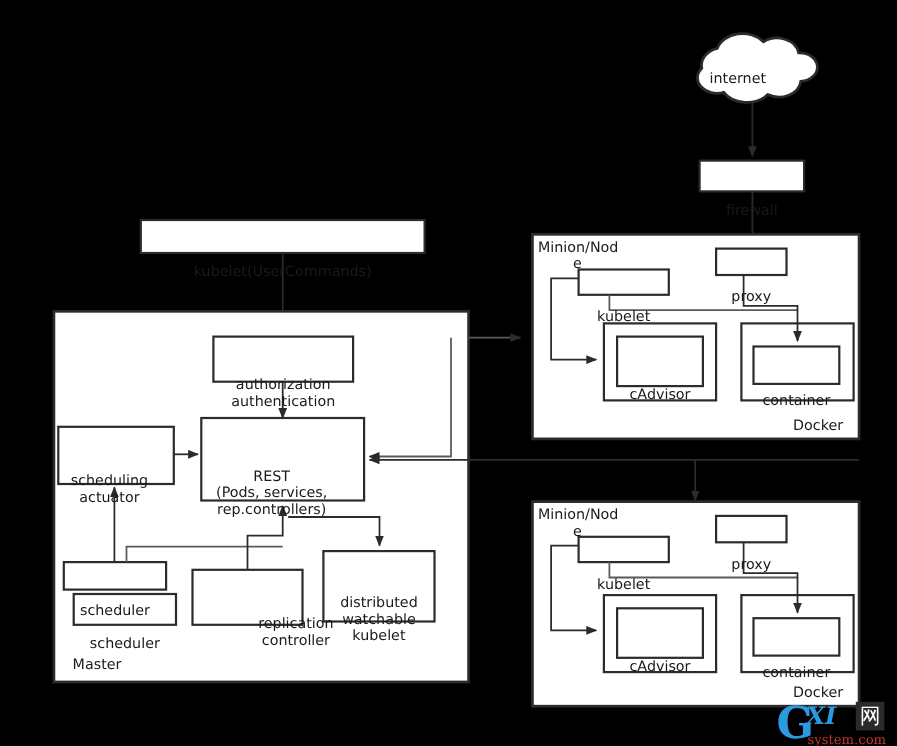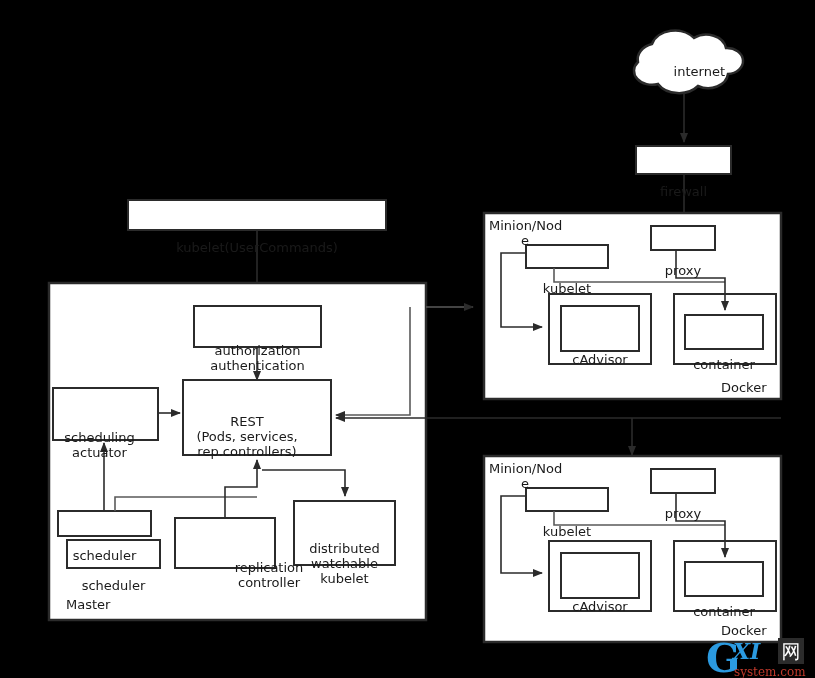--- a/index.html
+++ b/index.html
@@ -105,30 +105,30 @@
     <rect x="561" y="553" width="78" height="45" fill="#fff" stroke="#2b2b2b" stroke-width="2"></rect>
     <rect x="674" y="541" width="102" height="70" fill="#fff" stroke="#2b2b2b" stroke-width="2"></rect>
     <rect x="685" y="562" width="78" height="34" fill="#fff" stroke="#2b2b2b" stroke-width="2"></rect>
     <rect x="526" y="488" width="82" height="23" fill="#fff" stroke="#2b2b2b" stroke-width="2"></rect>
     <rect x="651" y="469" width="64" height="24" fill="#fff" stroke="#2b2b2b" stroke-width="2"></rect>
     <polyline points="526,496 501,496 501,573 542,573" fill="none" stroke="#2b2b2b" stroke-width="1.6" marker-end="url(#ah)"></polyline>
     <polyline points="554,511 554,525 725,525" fill="none" stroke="#5a5a5a" stroke-width="1.6"></polyline>
     <polyline points="676,493 676,521 725,521 725,557" fill="none" stroke="#2b2b2b" stroke-width="1.6" marker-end="url(#ah)"></polyline>
   </svg>
 
-  <div class="cloudtxt" style="left:645px;top:64px;width:80px;text-align:right;">internet</div>
+  <div class="cloudtxt" style="left:645px;top:64px;width:80px;text-align:left;">internet</div>
 
   <div class="lbl" style="left:636px;top:152px;width:95px;">firewall</div>
 
   <div class="lbl" style="left:128px;top:208px;width:258px;">kubelet(UserCommands)</div>
 
   <div class="lbl" style="left:194px;top:311px;width:127px;">authorization
 authentication</div>
 
-  <div class="lbl" style="left:183px;top:382px;width:128px;text-align:center;">REST
+  <div class="lbl" style="left:183px;top:394px;width:128px;text-align:center;">REST
 (Pods, services,
 rep.controllers)</div>
 
   <div class="lbl" style="left:53px;top:398px;width:93px;">scheduling
 actuator</div>
 
   <div class="lbl" style="left:58px;top:516px;width:93px;">scheduler</div>
 
   <div class="lbl" style="left:67px;top:546px;width:93px;">scheduler</div>
 

